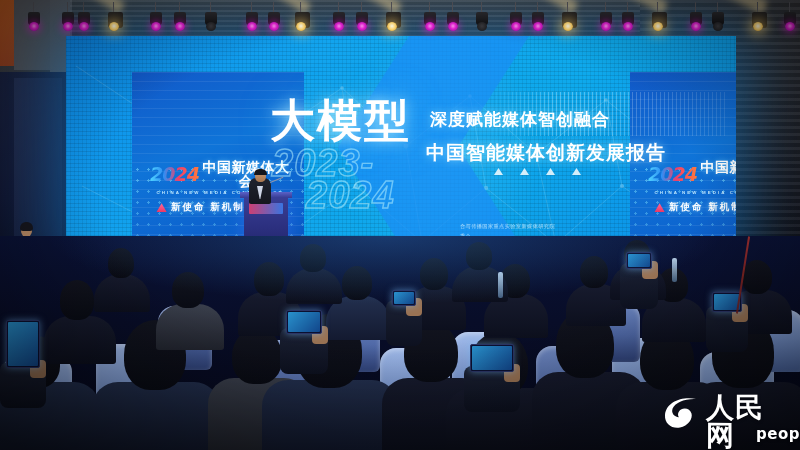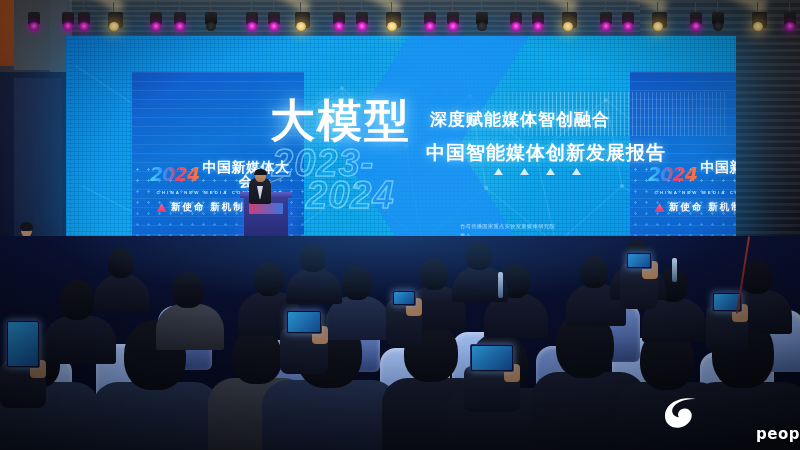--- a/index.html
+++ b/index.html
@@ -544,16 +544,17 @@
   </div>
 
   <div class="vignette"></div>
 
   <div class="wm">
     <svg class="wm-mark" viewBox="0 0 40 40">
       <path d="M36 7 C22 4 6 10 5 23 C4.3 32 12 37 20 35.5 C28 34 33 27 31.5 21.5
                C30.3 17 25 15 21 17.5 C18 19.4 17.3 23 19 25.3 C14 25 11 21 12.6 16.6
                C14.8 10.6 25 6.4 36 7 Z" fill="#ffffff"></path>
     </svg>
+    <div class="wm-cn">人民网</div>
     <div class="wm-en">people.cn</div>
   </div>
 
 </div>
 
 </body></html>

